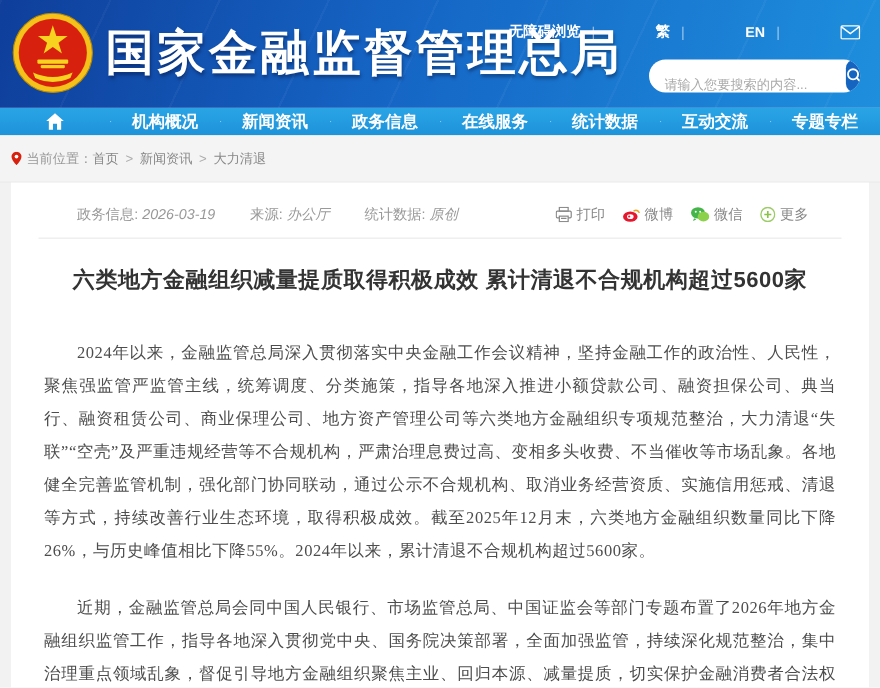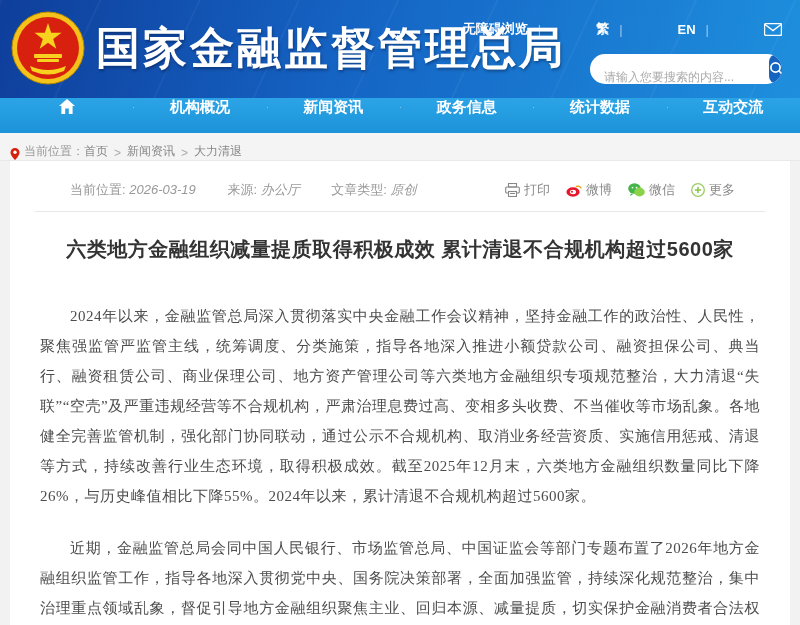--- a/index.html
+++ b/index.html
@@ -22,29 +22,29 @@
   .mail-icon { display:inline-block; line-height:0; }
   .searchbar { position:absolute; right:18px; top:54px; width:192px; height:30px;
     background:#fff; border-radius:15px; display:flex; overflow:hidden; z-index:2; }
   .searchbar input { flex:1; border:none; outline:none; padding:15px 10px 0 14px;
     font-size:12px; color:#333; background:transparent; }
   .searchbar input::placeholder { color:#aaa; }
   .search-btn { width:38px; height:30px; border:none; cursor:pointer;
     background:#1565c0; border-radius:15px; display:flex; align-items:center; justify-content:center; }
 
   
-  .nav { height:35px; background:linear-gradient(#2ba4e6,#1d93da); display:flex; align-items:flex-start; }
+  .nav { height:25px; background:linear-gradient(#2ba4e6,#1d93da); display:flex; align-items:center; }
   .nav-item { flex:1; display:flex; align-items:center; justify-content:center;
     color:#fff; font-size:15px; font-weight:bold; cursor:pointer; position:relative; text-decoration:none; }
   .nav-item + .nav-item::before { content:""; position:absolute; left:0; top:9px; bottom:9px;
     width:1px; background:rgba(255,255,255,.45); }
 
   
-  .breadcrumb { height:28px; background:#f4f4f4; border-bottom:1px solid #e9e9e9;
-    display:flex; align-items:flex-end; padding:0 10px; font-size:12px; color:#999; }
+  .breadcrumb { height:43px; background:#f4f4f4; border-bottom:1px solid #e9e9e9;
+    display:flex; align-items:center; padding:0 10px; font-size:12px; color:#999; }
   .breadcrumb .loc-icon { margin-right:4px; line-height:0; }
   .breadcrumb a { color:#888; text-decoration:none; cursor:pointer; }
   .breadcrumb .bsep { margin:0 6px; color:#aaa; }
 
   
   .content { background:#fff; margin:0 10px; min-height:486px; padding-bottom:20px; }
   .meta-row { display:flex; align-items:center; justify-content:space-between;
     padding:20px 55px 12px 60px; font-size:13px; color:#999; }
   .meta-left span.val { margin-right:28px;font-style:italic; }
   .share { display:flex; align-items:center; gap:16px; color:#888; font-size:13px; }
@@ -102,22 +102,24 @@
 
 <div class="nav">
   <a class="nav-item">
     <svg width="18" height="17" viewBox="0 0 18 17">
       <path d="M9 1 L17 8 L14.6 8 L14.6 16 L10.8 16 L10.8 10.5 L7.2 10.5 L7.2 16 L3.4 16 L3.4 8 L1 8 Z" fill="#fff"></path>
     </svg>
   </a>
   <a class="nav-item">机构概况</a>
   <a class="nav-item">新闻资讯</a>
   <a class="nav-item">政务信息</a>
+  <a class="nav-item">在线服务</a>
   <a class="nav-item">统计数据</a>
   <a class="nav-item">互动交流</a>
+  <a class="nav-item">专题专栏</a>
 </div>
 
 <div class="breadcrumb">
   <span class="loc-icon">
     <svg width="10" height="12" viewBox="0 0 10 12">
       <path d="M5 0 C7.5 0 9.5 2 9.5 4.4 C9.5 7.6 5 12 5 12 C5 12 0.5 7.6 0.5 4.4 C0.5 2 2.5 0 5 0 Z" fill="#d7210e"></path>
       <circle cx="5" cy="4.3" r="1.7" fill="#fff"></circle>
     </svg>
   </span>
   <span>当前位置：</span>
@@ -125,25 +127,25 @@
   <span class="bsep">&gt;</span>
   <a>新闻资讯</a>
   <span class="bsep">&gt;</span>
   <a>大力清退</a>
 </div>
 
 <div class="content">
 
   <div class="meta-row">
     <div class="meta-left">
-      <span>当前位置:</span>
+      <span>政务信息:</span>
       <span class="val">2026-03-19</span>
       <span>来源:</span>
       <span class="val">办公厅</span>
-      <span>文章类型:</span>
+      <span>统计数据:</span>
       <span class="val">原创</span>
     </div>
 
     <div class="share">
       <span class="share-item">
         <svg width="15" height="14" viewBox="0 0 15 14">
           <rect x="3.5" y="0.5" width="8" height="3.5" fill="none" stroke="#888" stroke-width="1.1"></rect>
           <rect x="0.7" y="4" width="13.6" height="6" rx="1" fill="none" stroke="#888" stroke-width="1.1"></rect>
           <rect x="3.5" y="8.5" width="8" height="5" fill="#fff" stroke="#888" stroke-width="1.1"></rect>
           <line x1="5" y1="10.5" x2="10" y2="10.5" stroke="#888" stroke-width="1"></line>

